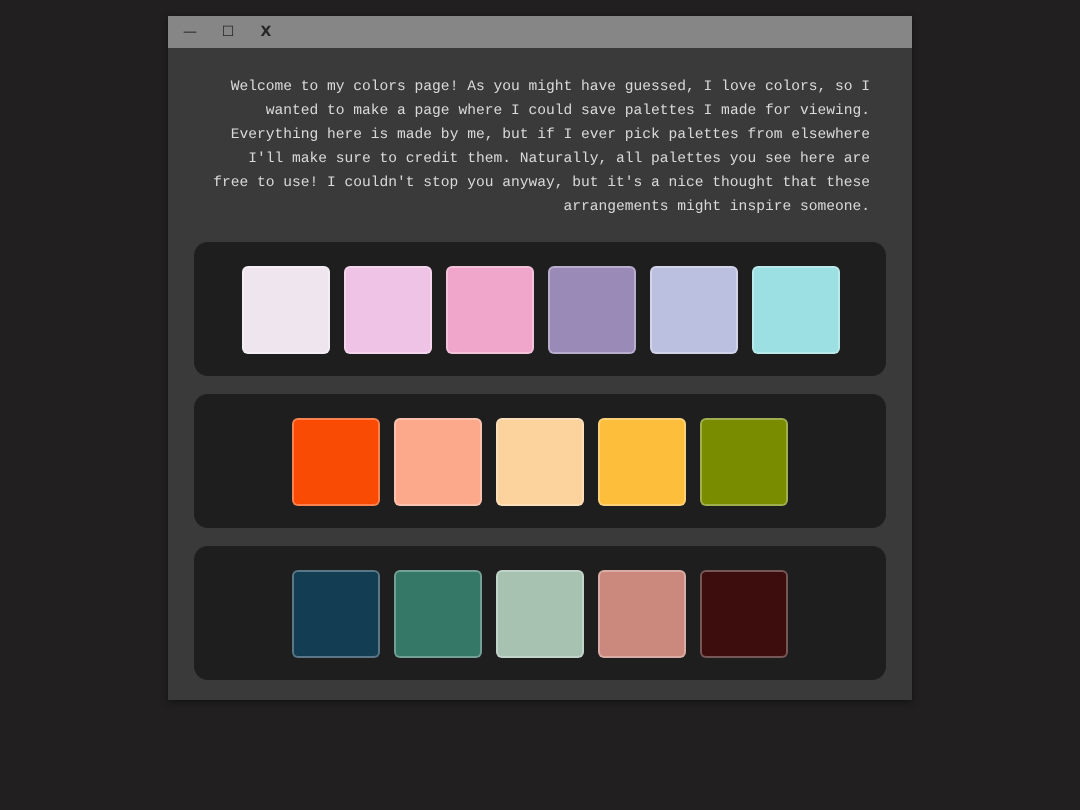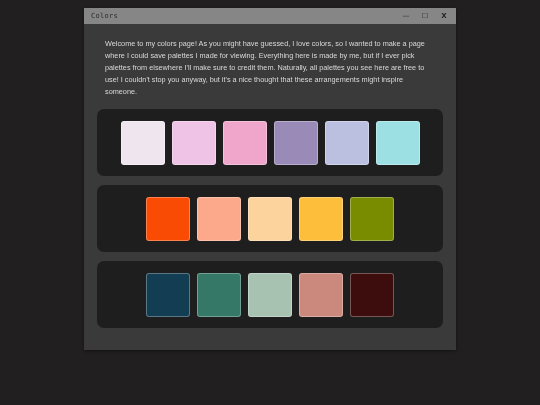--- a/index.html
+++ b/index.html
@@ -65,23 +65,24 @@
     padding: 10px 13px 0 13px;
     display: flex;
     flex-direction: column;
     background: #3a3a3a;
   }
 
   .intro {
     font-size: 7.3px;
     line-height: 1.65;
     color: #d9d9d9;
-    text-align: left;
+    text-align: right;
     padding: 4px 8px 0 8px;
     margin: 0;
+    font-family: Liberation Mono, monospace;
   }
   .note {
     font-size: 7.3px;
     line-height: 1.6;
     color: #d9d9d9;
     text-align: center;
     margin: 11px 0 0 0;
     padding: 0 6px;
   }
 
@@ -112,21 +113,20 @@
     box-sizing: border-box;
     flex: 0 0 auto;
   }
 </style>
 </head>
 <body>
 
 <div class="window">
 
   <div class="titlebar">
-    <span class="title-text">Colors</span>
     <span class="win-btns">
       <span class="win-btn btn-min">—</span>
       <span class="win-btn btn-max">☐</span>
       <span class="win-btn btn-close">X</span>
     </span>
   </div>
 
   <div class="content">
 
     <p class="intro">Welcome to my colors page! As you might have guessed, I love colors, so I wanted to make a page where I could save palettes I made for viewing. Everything here is made by me, but if I ever pick palettes from elsewhere I'll make sure to credit them. Naturally, all palettes you see here are free to use! I couldn't stop you anyway, but it's a nice thought that these arrangements might inspire someone.</p>

